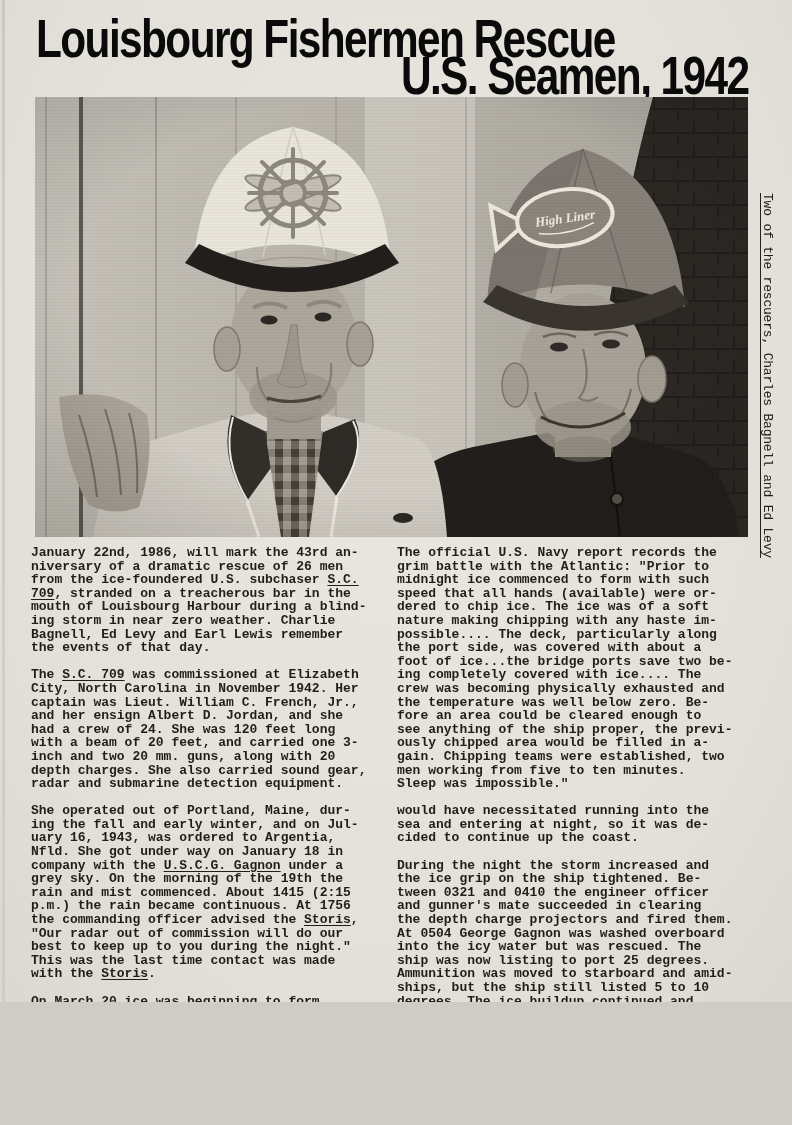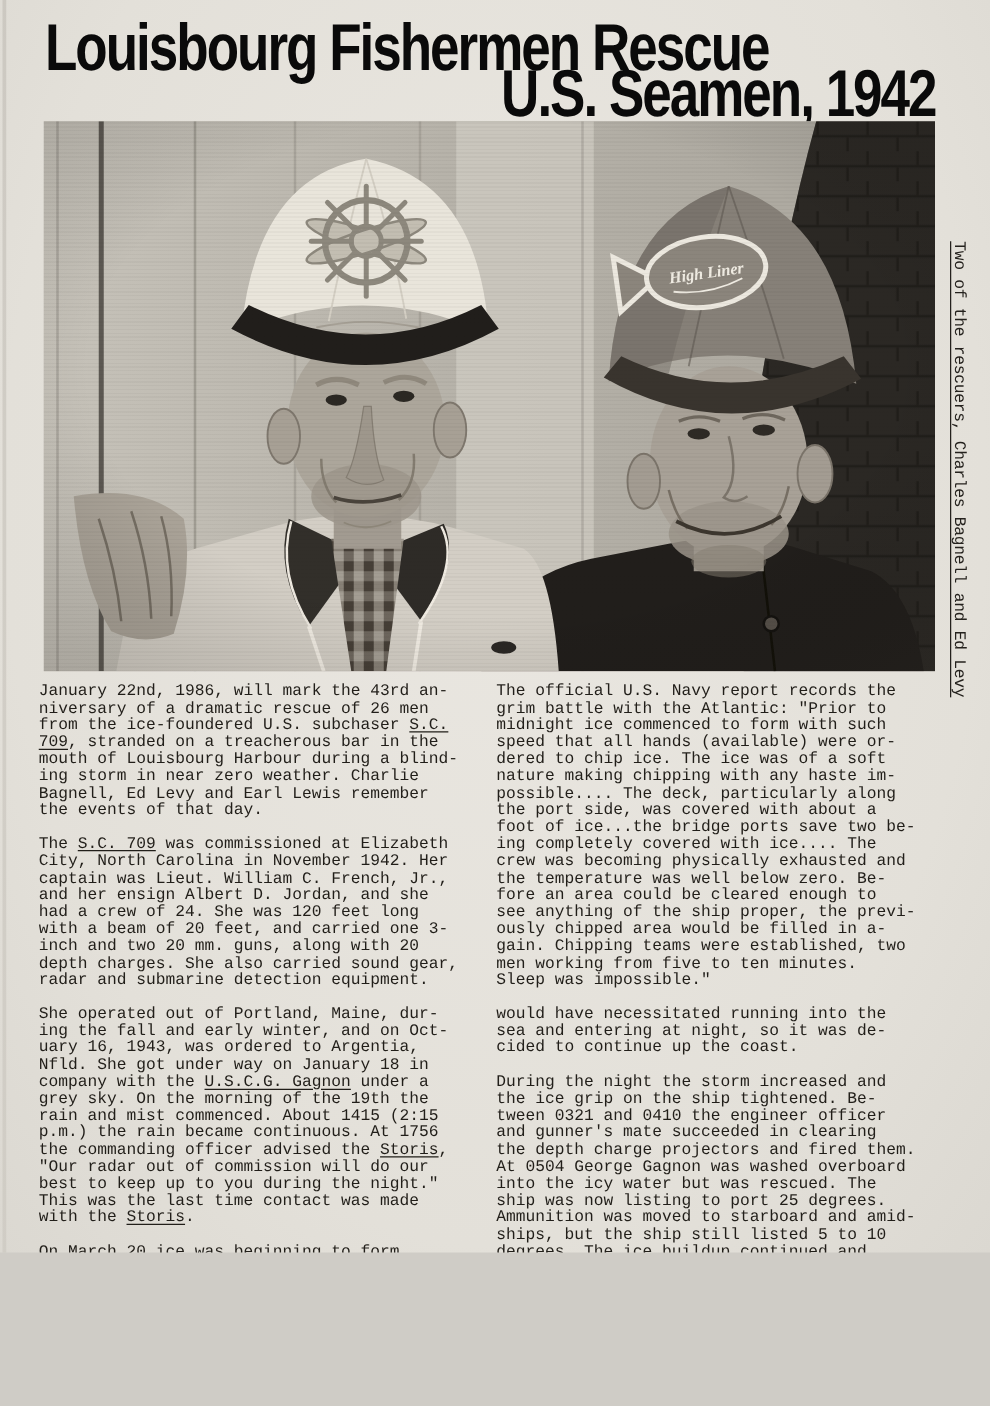--- a/index.html
+++ b/index.html
@@ -37,21 +37,21 @@
   .vcaption{
     position:absolute;left:775px;top:193px;width:374px;
     transform:rotate(90deg);transform-origin:0 0;
     font-size:13px;letter-spacing:-.2px;white-space:nowrap;
     text-decoration:underline;text-underline-offset:3px;color:#24211d;
   }
   
   .col{position:absolute;top:546px;font-size:13px;line-height:13.6px;color:#211e19;}
   .col-left{left:31px;width:364px;}
   .col-right{left:397px;width:368px;}
-  .para{white-space:pre-line;margin:0 0 13.6px 0;}
+  .para{white-space:pre-line;margin:0 0 13.6px 0;font-weight:bold;}
   .para .u{text-decoration:underline;text-underline-offset:2px;}
   .pagenum{position:absolute;left:722px;top:1034px;font-size:14px;font-weight:bold;color:#26231e;}
 </style>
 </head>
 <body>
 
 <div class="page">
   <div class="edge-shadow"></div>
 
   <h1 class="title t1">Louisbourg Fishermen Rescue</h1>
@@ -208,21 +208,21 @@
         <p class="para"><span>The </span><span class="u">S.C. 709</span><span> was commissioned at Elizabeth
 City, North Carolina in November 1942. Her
 captain was Lieut. William C. French, Jr.,
 and her ensign Albert D. Jordan, and she
 had a crew of 24. She was 120 feet long
 with a beam of 20 feet, and carried one 3-
 inch and two 20 mm. guns, along with 20
 depth charges. She also carried sound gear,
 radar and submarine detection equipment.</span></p>
         <p class="para"><span>She operated out of Portland, Maine, dur-
-ing the fall and early winter, and on Oct-
+ing the fall and early winter, and on Jul-
 uary 16, 1943, was ordered to Argentia,
 Nfld. She got under way on January 18 in
 company with the </span><span class="u">U.S.C.G. Gagnon</span><span> under a
 grey sky. On the morning of the 19th the
 rain and mist commenced. About 1415 (2:15
 p.m.) the rain became continuous. At 1756
 the commanding officer advised the </span><span class="u">Storis</span><span>,
 "Our radar out of commission will do our
 best to keep up to you during the night."
 This was the last time contact was made

